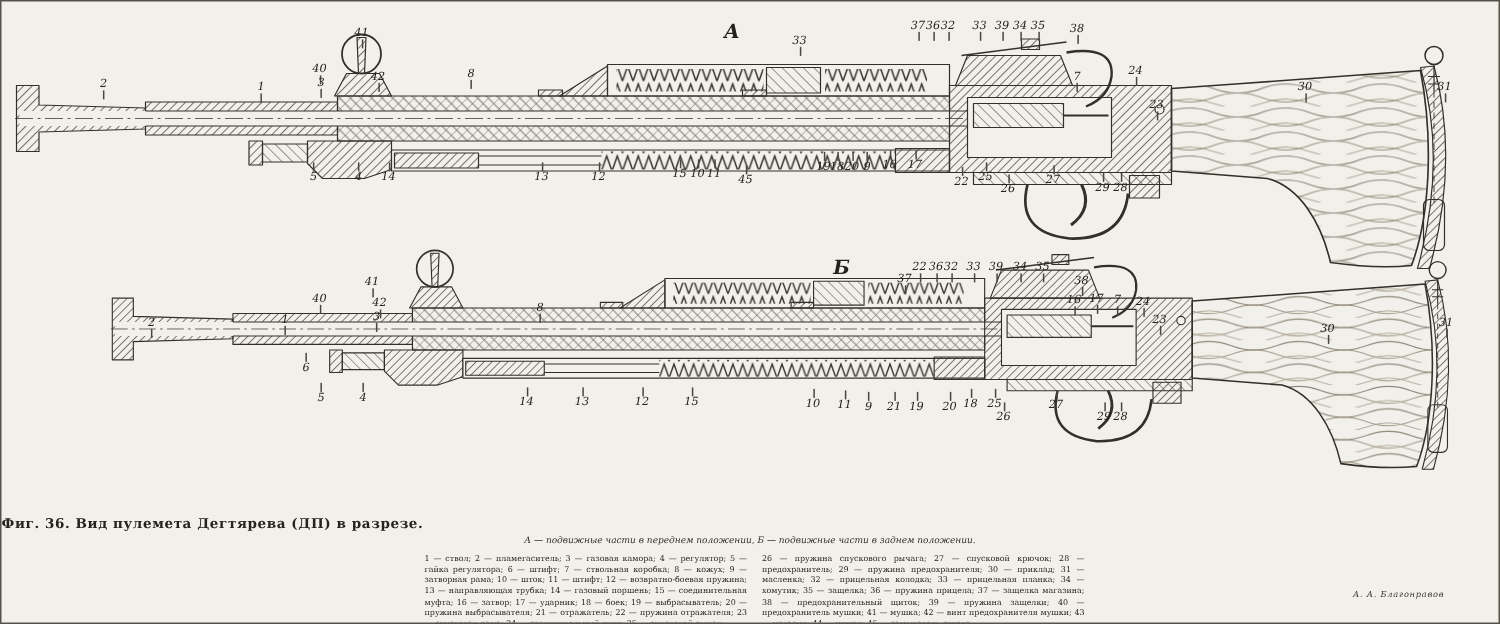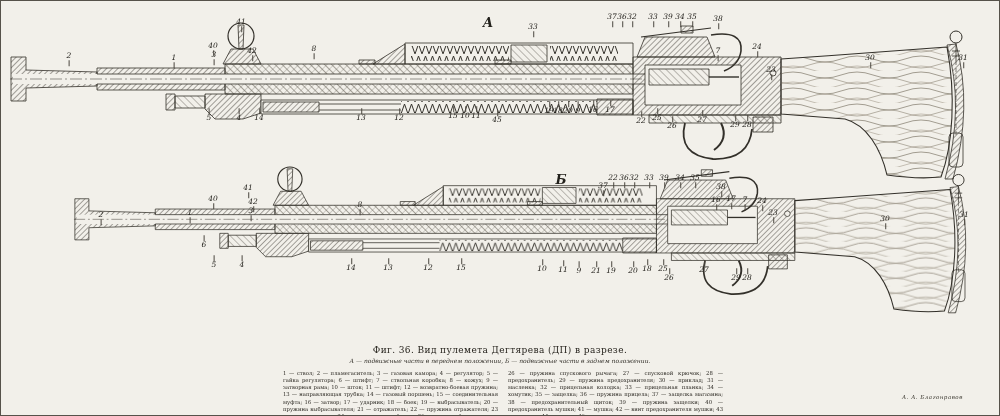--- a/index.html
+++ b/index.html
@@ -7,22 +7,22 @@
   body { background:#dddbd4; font-family:"DejaVu Serif", serif; }
   #page { position:relative; width:1000px; height:416px; background:#f2f0ea;
           border:1px solid #56524a; overflow:hidden; }
   svg.diagram { position:absolute; left:0; top:0; }
   .co { position:absolute; transform:translate(-50%,-50%); font-style:italic;
         font-size:7.5px; line-height:1; color:#23211c; white-space:nowrap; }
   .co.d::after { content:""; position:absolute; left:50%; top:100%; width:1px; height:6px; background:#4a463e; }
   .co.u::before { content:""; position:absolute; left:50%; bottom:100%; width:1px; height:6px; background:#4a463e; }
   .view-label { position:absolute; transform:translate(-50%,-50%); font-style:italic;
                 font-weight:bold; font-size:13px; color:#23211c; }
-  #caption { position:absolute; top:344px; left:0; width:100%; text-align:center;
-             font-size:9px; font-weight:normal; letter-spacing:.4px; color:#26231d; }
+  #caption { position:absolute; top:344px; left:0; width:100%; text-align:left;
+             font-size:9px; font-weight:bold; letter-spacing:.4px; color:#26231d; }
   #subcaption { position:absolute; top:356px; left:0; width:100%; text-align:center;
                 font-size:6px; font-style:italic; color:#33302a; }
   #legend { position:absolute; top:369px; left:282px; width:440px; display:flex; gap:10px; color:#2b2822; }
   #legend .col { width:215px; font-size:5.3px; line-height:1.35; text-align:justify; }
   #credit { position:absolute; top:393px; left:901px; font-size:5.5px; font-style:italic;
             letter-spacing:.5px; color:#3a372f; }
 </style>
 </head>
 <body>
 

